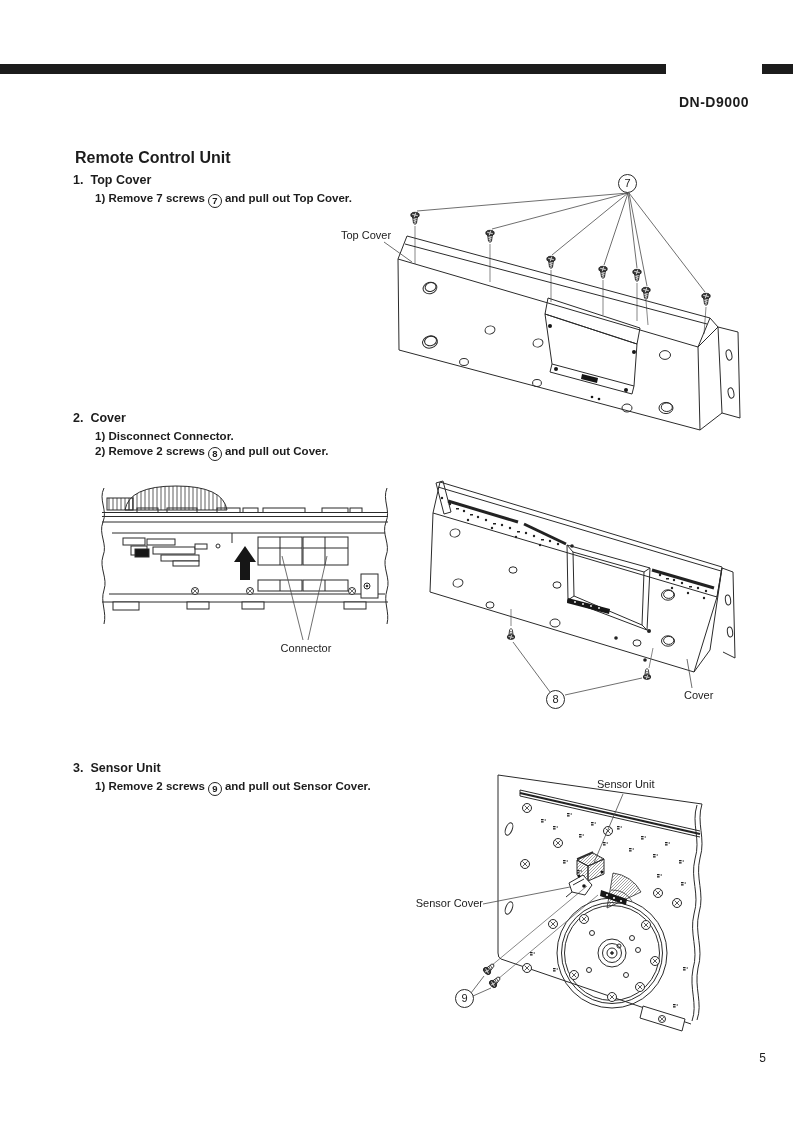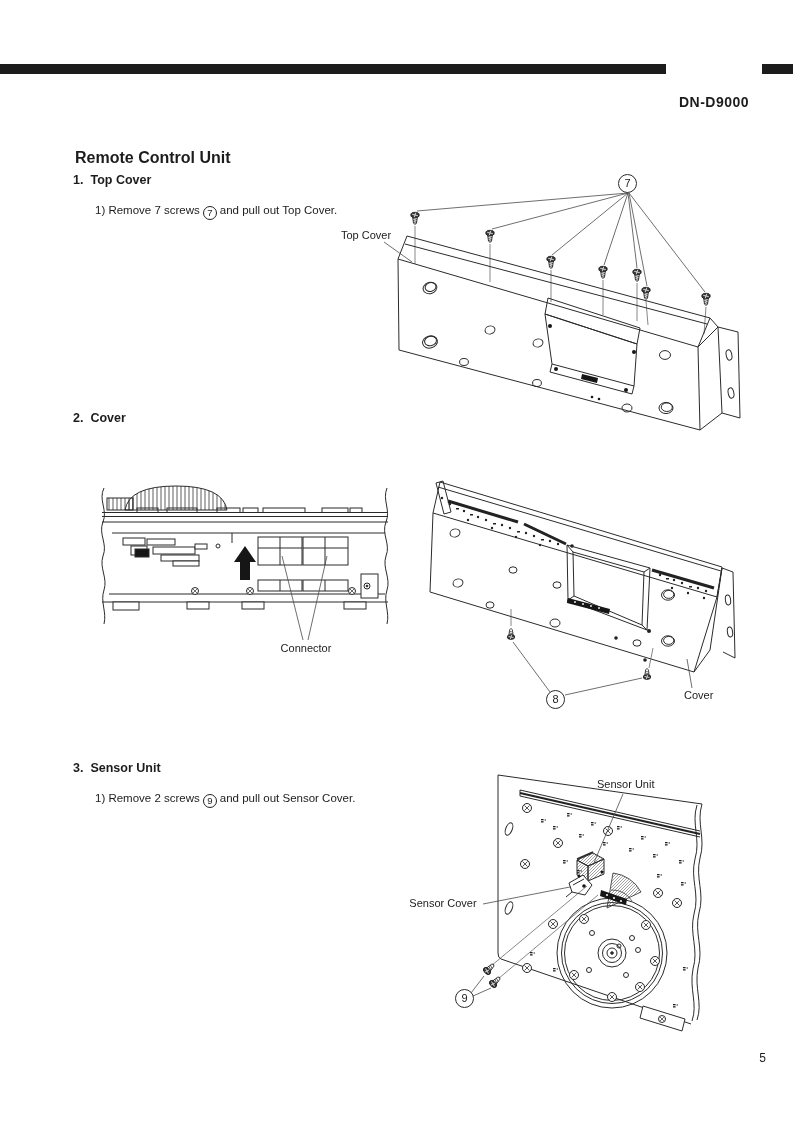--- a/index.html
+++ b/index.html
@@ -9,21 +9,21 @@
   }
   
   .hdr-bar{position:absolute;left:0;top:64px;width:666px;height:10px;background:#1c1c1c;}
   .hdr-model{position:absolute;left:668px;top:58px;width:92px;text-align:center;
     font-size:14px;font-weight:bold;letter-spacing:0.5px;margin-top:36px;}
   .hdr-sq{position:absolute;left:762px;top:64px;width:31px;height:10px;background:#1c1c1c;}
   
   .doc-title{position:absolute;left:75px;top:149px;font-size:16px;font-weight:bold;text-align:right;}
   .section{position:absolute;left:73px;}
   .sec-head{display:flex;gap:7px;font-size:12.5px;font-weight:bold;}
-  .steps{margin-left:22px;margin-top:16px;font-size:11.5px;line-height:15px;}
+  .steps{margin-left:22px;margin-top:4px;font-size:11.5px;line-height:15px;font-weight:bold;}
   .ccirc{display:inline-block;box-sizing:border-box;width:14px;height:14px;border:1px solid #222;
     border-radius:50%;font-size:9.5px;line-height:12px;text-align:center;vertical-align:-2px;margin:0 3px;}
   
   .fig{position:absolute;}
   .fig svg{position:absolute;left:0;top:0;}
   .figlabel{position:absolute;font-size:11px;white-space:nowrap;}
   .callout{position:absolute;box-sizing:border-box;width:19px;height:19px;border:1.3px solid #2b2b2b;
     border-radius:50%;background:#fff;font-size:11px;line-height:16px;text-align:center;}
   .pagenum{position:absolute;left:742px;top:1051px;width:24px;text-align:right;font-size:12px;}
 </style>
@@ -43,20 +43,24 @@
   </div>
   <div class="steps">
     <div><span>1) Remove 7 screws</span><span class="ccirc">7</span><span>and pull out Top Cover.</span></div>
   </div>
 </div>
 
 <div class="section" style="top:411px;">
   <div class="sec-head">
     <span>2.</span>
     <span>Cover</span>
+  </div>
+  <div class="steps">
+    <div>1) Disconnect Connector.</div>
+    <div><span>2) Remove 2 screws</span><span class="ccirc">8</span><span>and pull out Cover.</span></div>
   </div>
 </div>
 
 <div class="section" style="top:761px;">
   <div class="sec-head">
     <span>3.</span>
     <span>Sensor Unit</span>
   </div>
   <div class="steps">
     <div><span>1) Remove 2 screws</span><span class="ccirc">9</span><span>and pull out Sensor Cover.</span></div>
@@ -581,17 +585,17 @@
           <rect width="2.6" height="1.3"></rect>
           <rect y="2.2" width="2.6" height="1.3"></rect>
           <circle cx="4.2" cy="1" r="0.7"></circle>
         </g>
     </g>
 
     <use href="#scC" transform="translate(92,209) rotate(-135)"></use>
     <use href="#scC" transform="translate(98,222) rotate(-135)"></use>
   </svg>
   <div class="figlabel" style="left:202px;top:16px;">Sensor Unit</div>
-  <div class="figlabel" style="left:8px;top:135px;width:80px;text-align:center;">Sensor Cover</div>
+  <div class="figlabel" style="left:8px;top:135px;width:80px;text-align:right;">Sensor Cover</div>
   <div class="callout" style="left:60px;top:227px;">9</div>
 </div>
 
 <div class="pagenum">5</div>
 
 </body></html>

